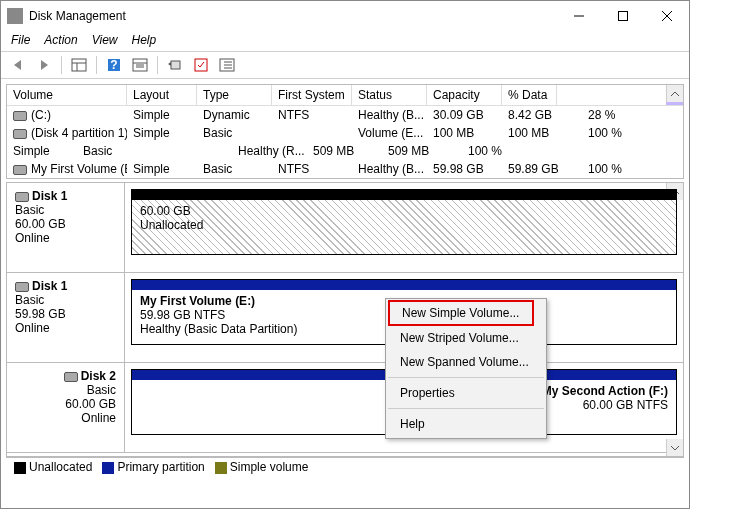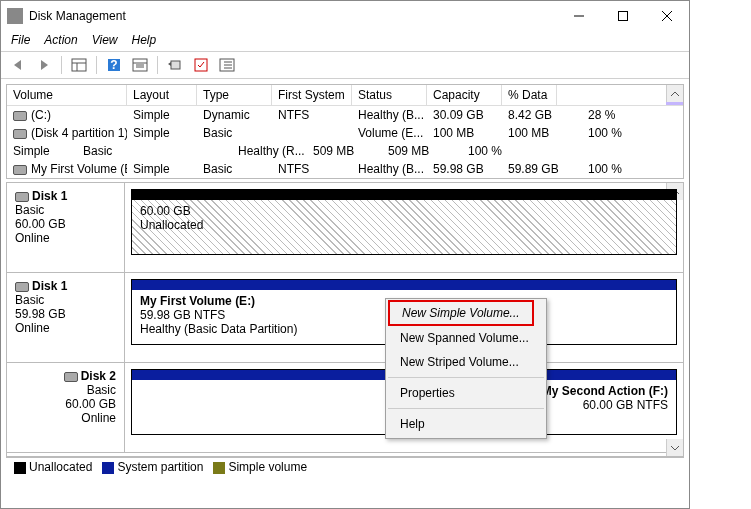--- a/index.html
+++ b/index.html
@@ -47,21 +47,21 @@
   .scroll-arrow { position:absolute; right:0; width:17px; height:17px; background:#eee; display:flex; align-items:center; justify-content:center; border-left:1px solid #ccc; }
   .legend { padding: 2px 8px 2px 8px; border-top:1px solid #bbb; margin: 0 5px; font-size:12px; display:flex; gap:10px; }
   .swatch { display:inline-block; width:12px; height:12px; vertical-align:middle; margin-right:3px;}
   .context-menu {
     position: absolute; top: 214px; left: 384px; width: 162px;
     background: #f2f2f2; border: 1px solid #a0a0a0; box-shadow: 2px 2px 4px rgba(0,0,0,0.25);
     z-index: 50; padding: 2px 0;
   }
   .context-menu .mi { padding: 5px 14px; }
   .context-menu .sep { height:1px; background:#ccc; margin:3px 2px; }
-  .context-menu .hl { border: 2px solid #e00000; margin: -1px 12px 0 2px; padding: 4px 12px; font-style: italic; }
+  .context-menu .hl { border: 2px solid #e00000; margin: -1px 12px 0 2px; padding: 4px 12px; }
 </style>
 </head>
 <body>
 
 <div class="window">
 
   <div class="titlebar">
     <span class="app-icon"></span>
     <span class="title">Disk Management</span>
     <div class="winbtns">
@@ -269,28 +269,28 @@
                 <div class="bold">My Second Action  (F:)</div>
                 <div>60.00 GB NTFS</div>
               </div>
             </div>
           </div>
         </div>
       </div>
 
     <div class="legend">
       <span><span class="swatch" style="background:#000000"></span><span>Unallocated</span></span>
-      <span><span class="swatch" style="background:#0a1e9e"></span><span>System partition</span></span>
+      <span><span class="swatch" style="background:#0a1e9e"></span><span>Primary partition</span></span>
       <span><span class="swatch" style="background:#7a7a18"></span><span>Simple volume</span></span>
     </div>
 
     <div class="context-menu">
       <div class="mi hl">New Simple Volume...</div>
+      <div class="mi">New Striped Volume...</div>
       <div class="mi">New Spanned Volume...</div>
-      <div class="mi">New Striped Volume...</div>
       <div class="sep"></div>
       <div class="mi">Properties</div>
       <div class="sep"></div>
       <div class="mi">Help</div>
     </div>
 
   </div>
 </div>
 
 </body></html>

